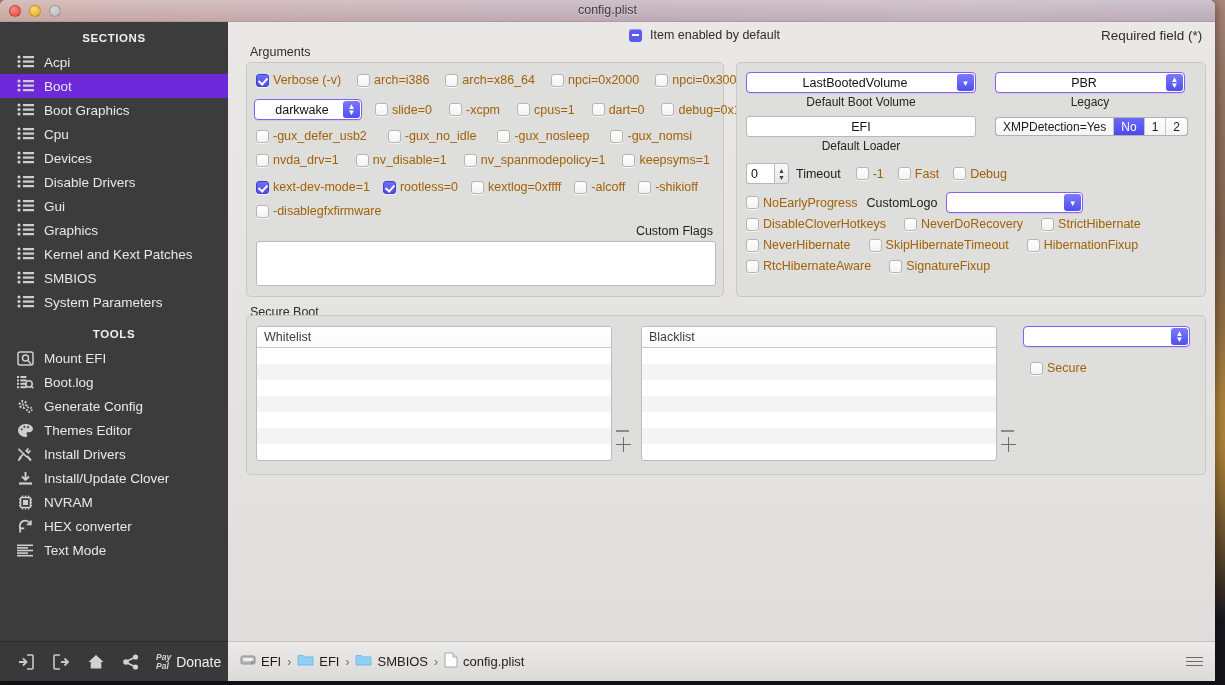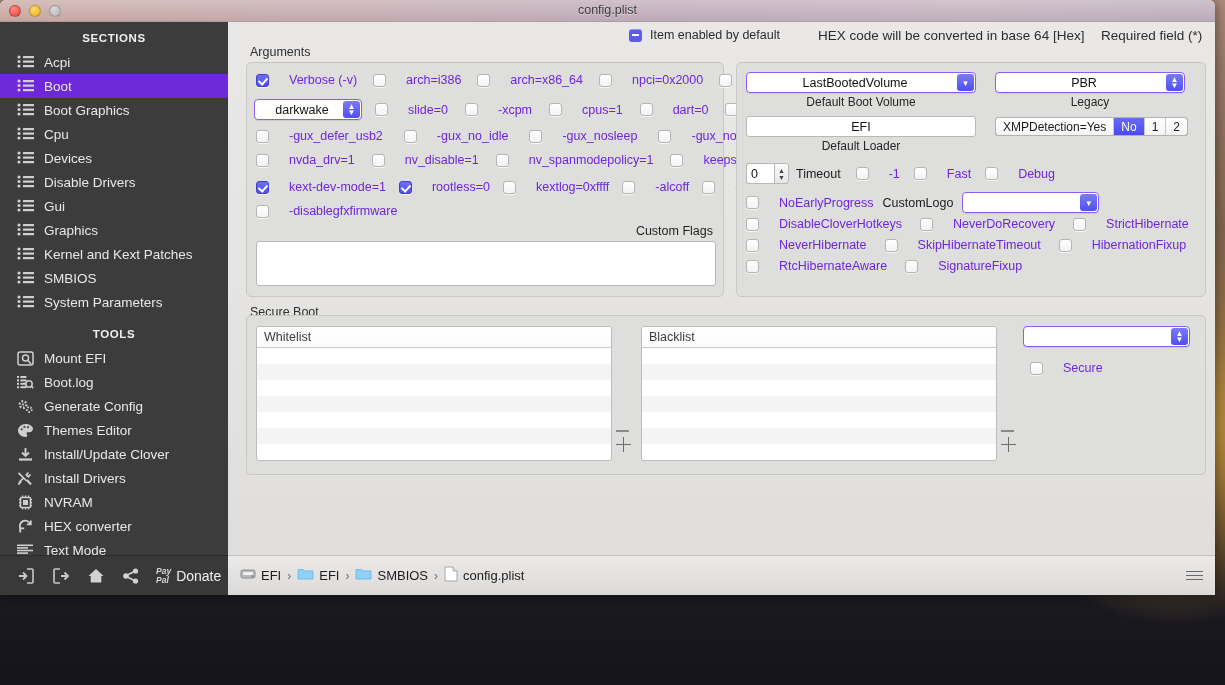--- a/index.html
+++ b/index.html
@@ -18,21 +18,21 @@
   
   #wallpaper {
     position:absolute; inset:0;
     background:
       radial-gradient(circle at 88% 30%, #c08a4a 0%, rgba(192,138,74,0) 22%),
       radial-gradient(circle at 96% 62%, #e0a53c 0%, rgba(224,165,60,0) 16%),
       linear-gradient(180deg,#b08c7e 0%,#6d5f68 22%,#3b3744 48%,#222029 72%,#15141a 100%);
   }
   
   #window {
-    position:absolute; left:0; top:0; width:1215px; height:595px;
+    position:absolute; left:0; top:0; width:1215px; height:681px;
     background:#ececec;
     border-radius:6px 6px 0 0;
     overflow:hidden;
     box-shadow:0 0 14px rgba(0,0,0,.55);
   }
   
   #titlebar {
     height:22px; width:100%;
     background: linear-gradient(180deg,rgba(255,255,255,.32),rgba(255,255,255,.06)),
                 linear-gradient(90deg,#c4a09a 0%,#bfa3a8 25%,#b9a4b2 55%,#bdaab6 80%,#b6a6b4 100%);
@@ -113,21 +113,21 @@
   
   #args { left:18px; top:40px; width:478px; height:235px; }
   #args-title { left:22px; top:23px; }
   
   #bootpanel { left:508px; top:40px; width:470px; height:235px; }
   
   #secure { left:18px; top:293px; width:960px; height:160px; }
   #secure-title { left:22px; top:283px; }
 
   
-  .cb { display:inline-flex; align-items:center; gap:20px; font-size:12.5px; color:#6d28d9; white-space:nowrap;}
+  .cb { display:inline-flex; align-items:center; gap:4px; font-size:12.5px; color:#a16207; white-space:nowrap;}
   .box {
     width:13px; height:13px; border-radius:3px; flex:0 0 13px;
     background:linear-gradient(180deg,#fff,#f3f3f3);
     border:1px solid #b6b5b4; box-shadow:0 1px 0 rgba(255,255,255,.7);
   }
   .cb.on .box {
     background:linear-gradient(180deg,#6f6ff7,#4e4ef0);
     border:1px solid #4040cf;
     position:relative;
   }
@@ -430,35 +430,35 @@
                   <circle cx="4.7" cy="6.3" r="1.1" fill="#4a4a4a"></circle>
                   <circle cx="7.4" cy="3.9" r="1.1" fill="#4a4a4a"></circle>
                   <circle cx="11" cy="4.2" r="1.1" fill="#4a4a4a"></circle>
                 </svg>
               </span>
               <span class="lbl">Themes Editor</span>
             </div>
             <div class="side-item">
               <span class="ico">
                 <svg width="17" height="15" viewBox="0 0 17 15">
-                  <path d="M8.5 1v7M5 5.5l3.5 3.5L12 5.5" fill="none" stroke="#cfcfcf" stroke-width="1.9"></path>
-                  <rect x="2" y="11.4" width="13" height="2.2" fill="#cfcfcf"></rect>
-                </svg>
-              </span>
-              <span class="lbl">Install/Update Clover</span>
-            </div>
-            <div class="side-item">
-              <span class="ico">
-                <svg width="17" height="15" viewBox="0 0 17 15">
                   <path d="M1.5 1.8l8.2 8.2M2 11.5l4-4M11.5 1.5l-2.2 2.2 2 2 2.2-2.2" stroke="#cfcfcf" stroke-width="1.7" fill="none"></path>
                   <path d="M10 9l4 4.5" stroke="#cfcfcf" stroke-width="2.1"></path>
                   <path d="M1.3 13.6l3-3.4" stroke="#cfcfcf" stroke-width="1.7"></path>
                 </svg>
               </span>
               <span class="lbl">Install Drivers</span>
+            </div>
+            <div class="side-item">
+              <span class="ico">
+                <svg width="17" height="15" viewBox="0 0 17 15">
+                  <path d="M8.5 1v7M5 5.5l3.5 3.5L12 5.5" fill="none" stroke="#cfcfcf" stroke-width="1.9"></path>
+                  <rect x="2" y="11.4" width="13" height="2.2" fill="#cfcfcf"></rect>
+                </svg>
+              </span>
+              <span class="lbl">Install/Update Clover</span>
             </div>
             <div class="side-item">
               <span class="ico">
                 <svg width="17" height="15" viewBox="0 0 17 15">
                   <rect x="3.5" y="2.5" width="10" height="10" rx="1" fill="none" stroke="#cfcfcf" stroke-width="1.6"></rect>
                   <rect x="6" y="5" width="5" height="5" fill="#cfcfcf"></rect>
                   <g stroke="#cfcfcf" stroke-width="1.3">
                     <path d="M5.5 0.6v1.9M5.5 12.5v1.9M2 4.6h1.5M13.5 4.6h1.5"></path>
                     <path d="M8.5 0.6v1.9M8.5 12.5v1.9M2 7.6h1.5M13.5 7.6h1.5"></path>
                     <path d="M11.5 0.6v1.9M11.5 12.5v1.9M2 10.6h1.5M13.5 10.6h1.5"></path>
@@ -534,21 +534,20 @@
 
       <div id="content">
 
         <div id="hdr">
           <div class="item-def">
             <span class="mixedbox">
                 <i></i>
               </span>
             <span>Item enabled by default</span>
           </div>
-          <div class="hex">HEX code will be converted in base 64 [Hex]</div>
           <div class="req">Required field (*)</div>
         </div>
 
         <div class="group-title" id="args-title">Arguments</div>
         <div class="group" id="args">
           <div class="row" id="arg-row1" style="left:9px; top:10px; gap:16px;">
               <span class="cb on">
                 <span class="box"></span>
                 <span>Verbose (-v)</span>
               </span>

